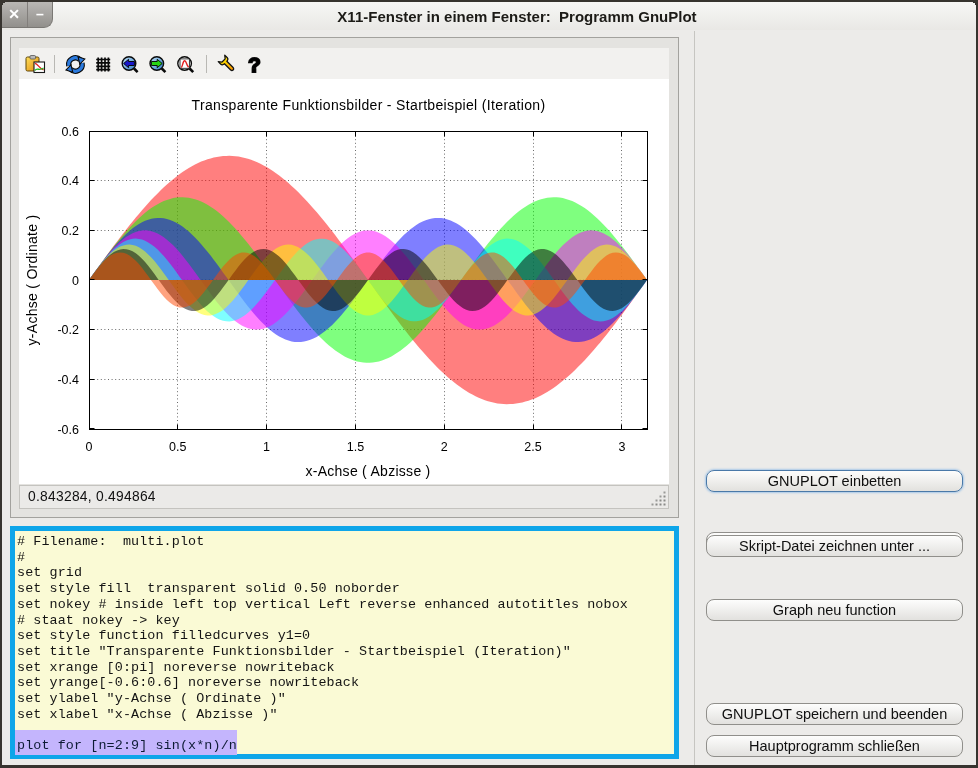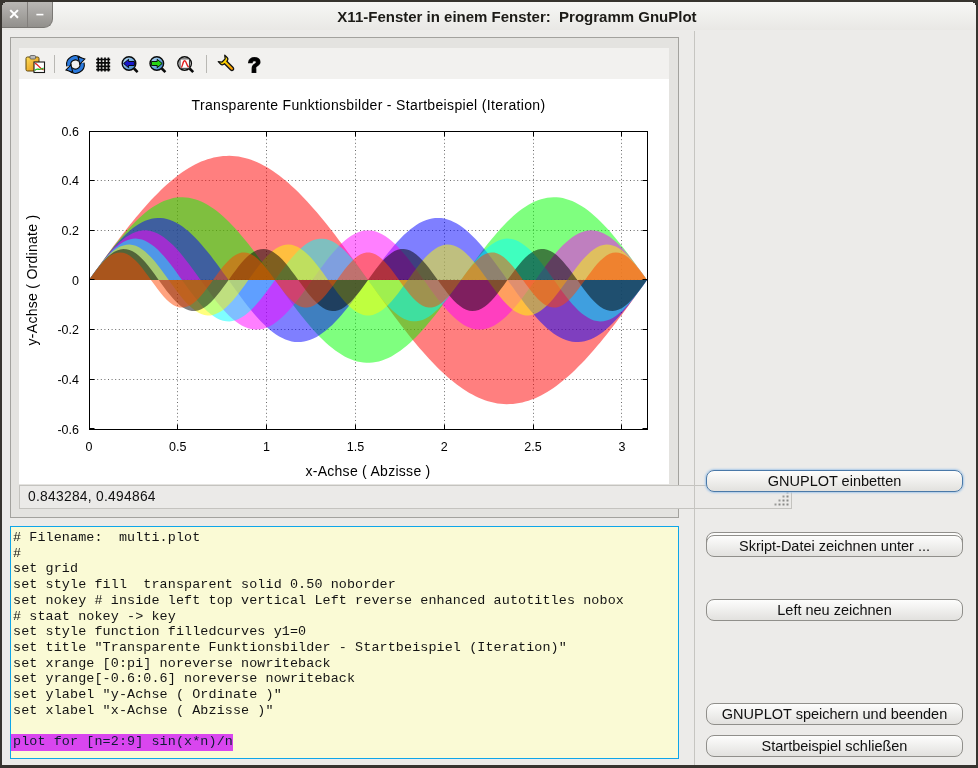--- a/index.html
+++ b/index.html
@@ -14,24 +14,24 @@
 .wbtns{position:absolute;left:2px;top:2px;height:25px;width:50px;
  background:linear-gradient(#b9b7b4,#92908c);border-radius:0 0 9px 0;
  border-right:1px solid #7a7874;border-bottom:1px solid #7a7874;}
 .wbtn{position:absolute;top:0;height:25px;width:24px;color:#fff;text-align:center;
  font-weight:bold;font-size:14px;line-height:24px;}
 .pane{position:absolute;box-sizing:border-box;border:1px solid #a3a29e;background:#e4e3e0;}
 .toolbar{position:absolute;left:19px;top:48px;width:650px;height:31px;background:#f2f1ef;
  border-bottom:1px solid #d0cfcb;}
 .tsep{position:absolute;top:7px;width:1px;height:18px;background:#b9b8b4;}
 .canvas{position:absolute;left:19px;top:79px;width:650px;height:405px;background:#ffffff;}
-.status{position:absolute;left:19px;top:485px;width:773px;height:24px;background:#ebeae8;
+.status{position:absolute;left:19px;top:485px;width:650px;height:24px;background:#ebeae8;
  box-sizing:border-box;border:1px solid #c4c3bf;font-size:13.8px;letter-spacing:0.28px;color:#111;}
 .script{position:absolute;left:10px;top:526px;width:669px;height:233px;box-sizing:border-box;
- border:1px solid #0ea5e9;background:#fafad5;}
+ border:5px solid #0ea5e9;background:#fafad5;}
 .code{position:absolute;left:2px;top:3px;font-family:"Liberation Mono",monospace;
  font-size:13.4px;letter-spacing:0.11px;line-height:15.72px;white-space:pre;color:#141414;}
 .vsep{position:absolute;left:694px;top:31px;width:1px;height:737px;background:#c6c5c1;}
 .btn{position:absolute;left:706px;width:257px;height:22px;box-sizing:border-box;
  border:1px solid #908f8b;border-radius:8px;background:linear-gradient(#fdfdfc,#e2e1de);
  font-size:14.5px;color:#101010;text-align:center;line-height:21px;}
 .btn.focus{border:1px solid #4a79a8;box-shadow:0 0 2px 1px #a8c8e8;}
 svg text{font-family:"Liberation Sans",sans-serif;fill:#000;}
 </style></head><body>
 <div class="win"></div>
@@ -192,21 +192,21 @@
 set style fill  transparent solid 0.50 noborder
 set nokey # inside left top vertical Left reverse enhanced autotitles nobox
 # staat nokey -&gt; key
 set style function filledcurves y1=0
 set title "Transparente Funktionsbilder - Startbeispiel (Iteration)"
 set xrange [0:pi] noreverse nowriteback
 set yrange[-0.6:0.6] noreverse nowriteback
 set ylabel "y-Achse ( Ordinate )"
 set xlabel "x-Achse ( Abzisse )"
 
-<span style="background:#d946ef;color:#0d1b34;padding:0 0 2px 2px;margin-left:-2px;">plot for [n=2:9] sin(x*n)/n</span></div>
+<span style="background:#c4b5fd;color:#0d1b34;padding:8px 0 2px 2px;margin-left:-2px;">plot for [n=2:9] sin(x*n)/n</span></div>
   </div>
 <div class="vsep"></div>
 <div class="btn focus" style="top:470px">GNUPLOT einbetten</div>
 <div class="btn" style="top:532px">Skript-Datei öffnen</div>
 <div class="btn" style="top:535px">Skript-Datei zeichnen unter ...</div>
-<div class="btn" style="top:599px">Left neu zeichnen</div>
+<div class="btn" style="top:599px">Graph neu function</div>
 <div class="btn" style="top:703px">GNUPLOT speichern und beenden</div>
-<div class="btn" style="top:735px">Startbeispiel schließen</div>
+<div class="btn" style="top:735px">Hauptprogramm schließen</div>
 
 </body></html>

